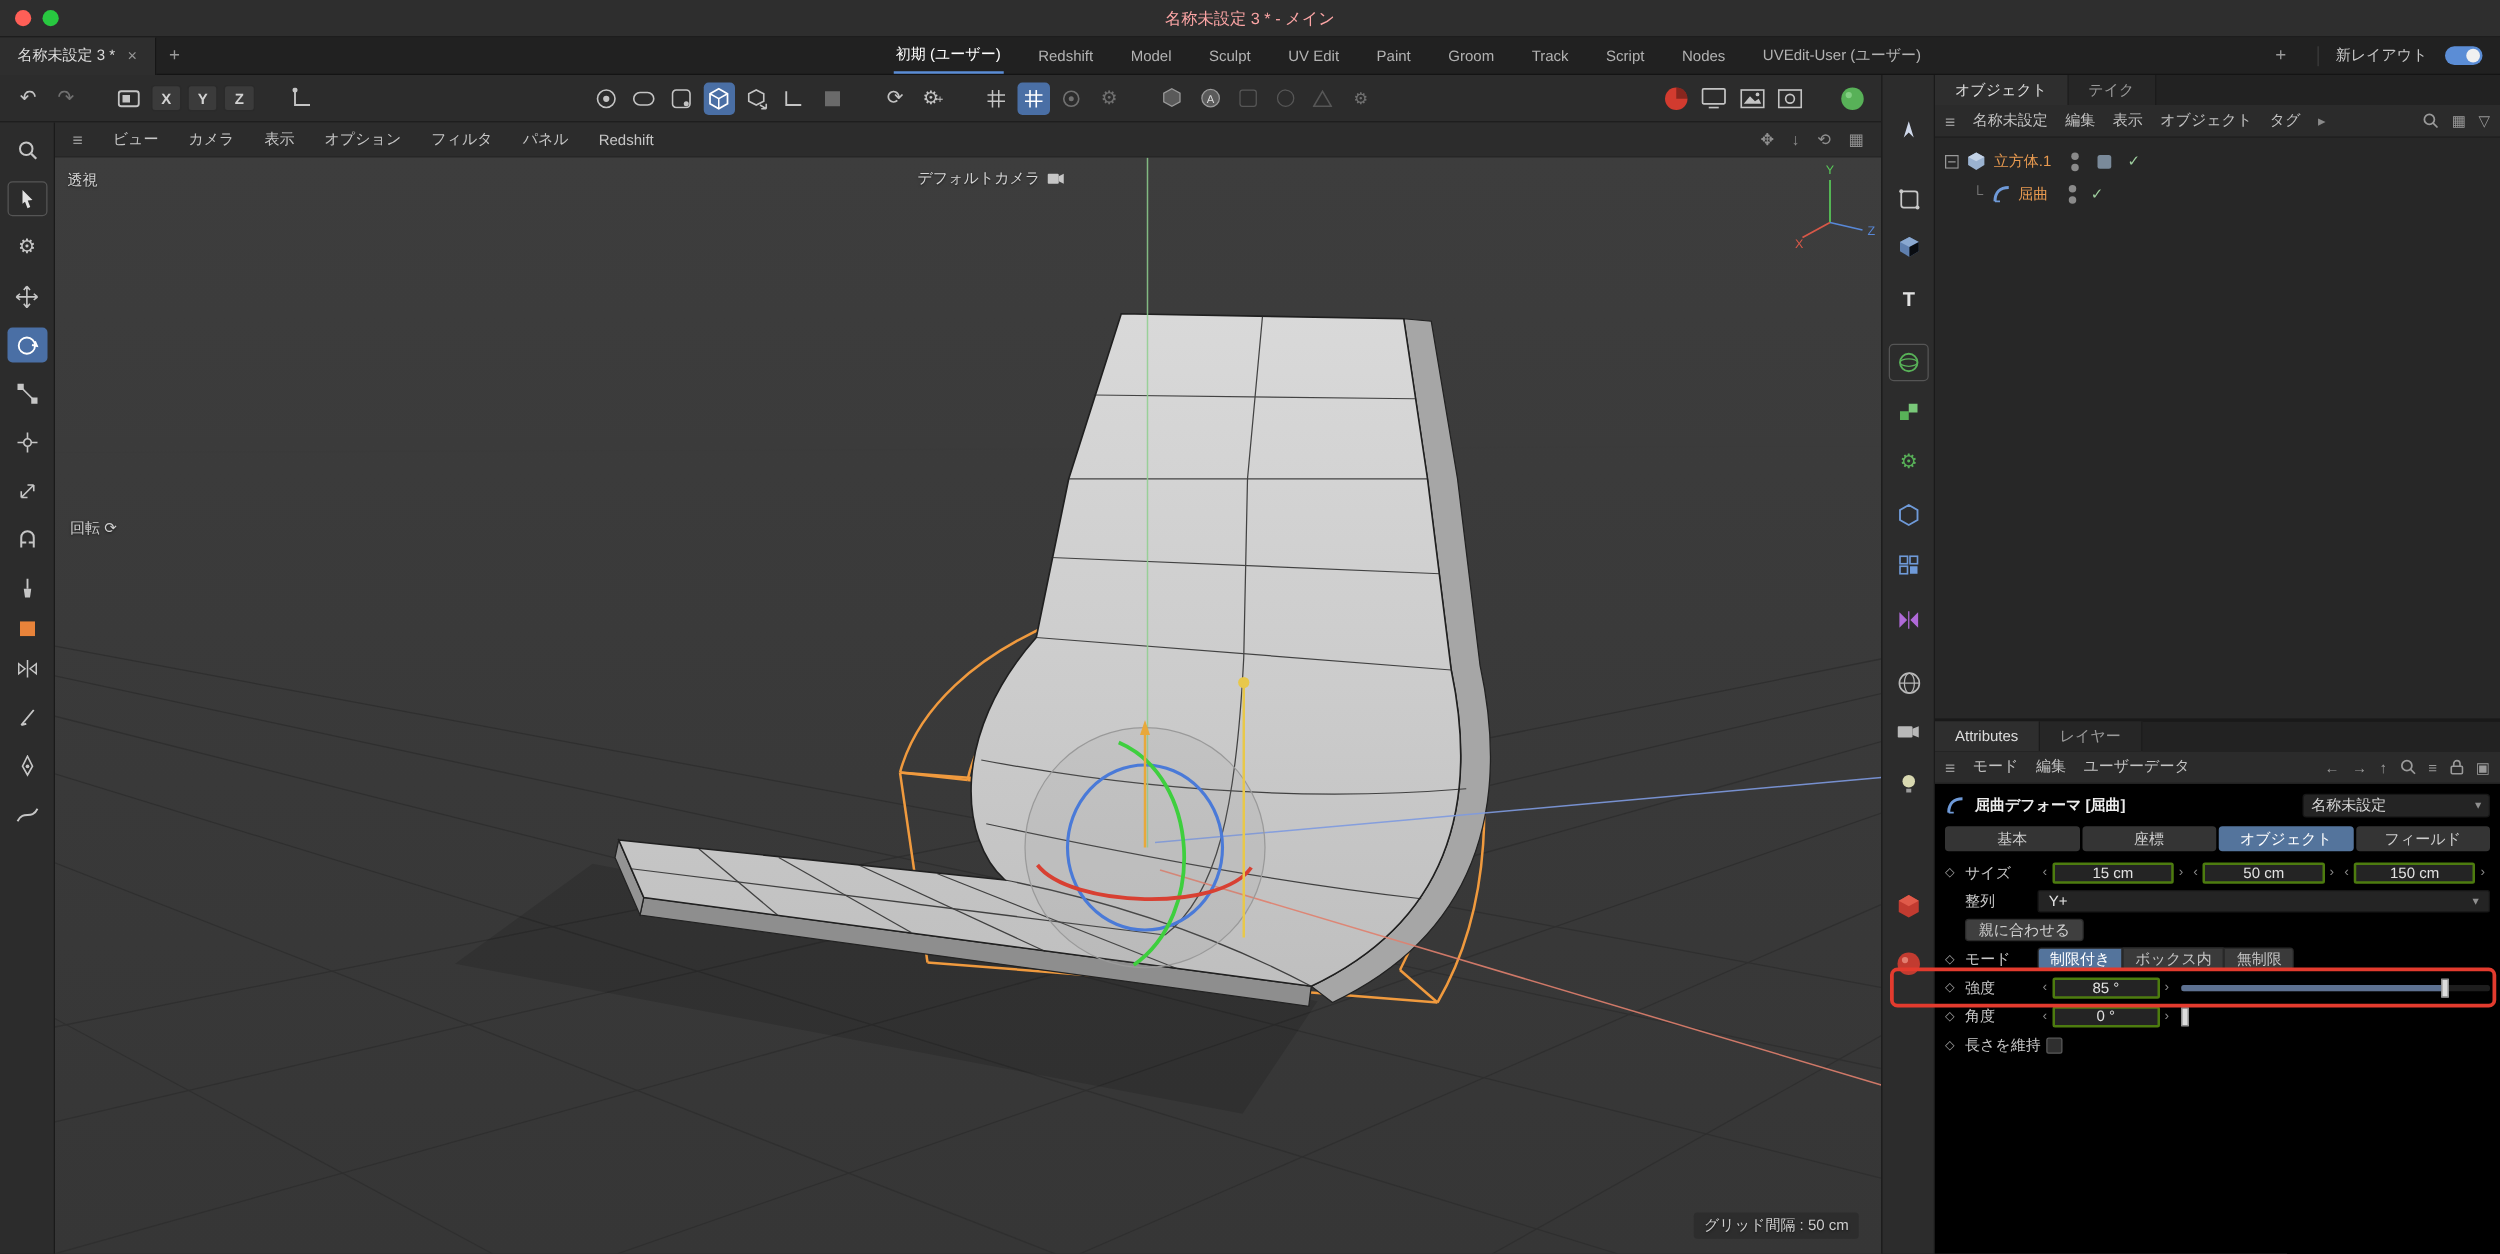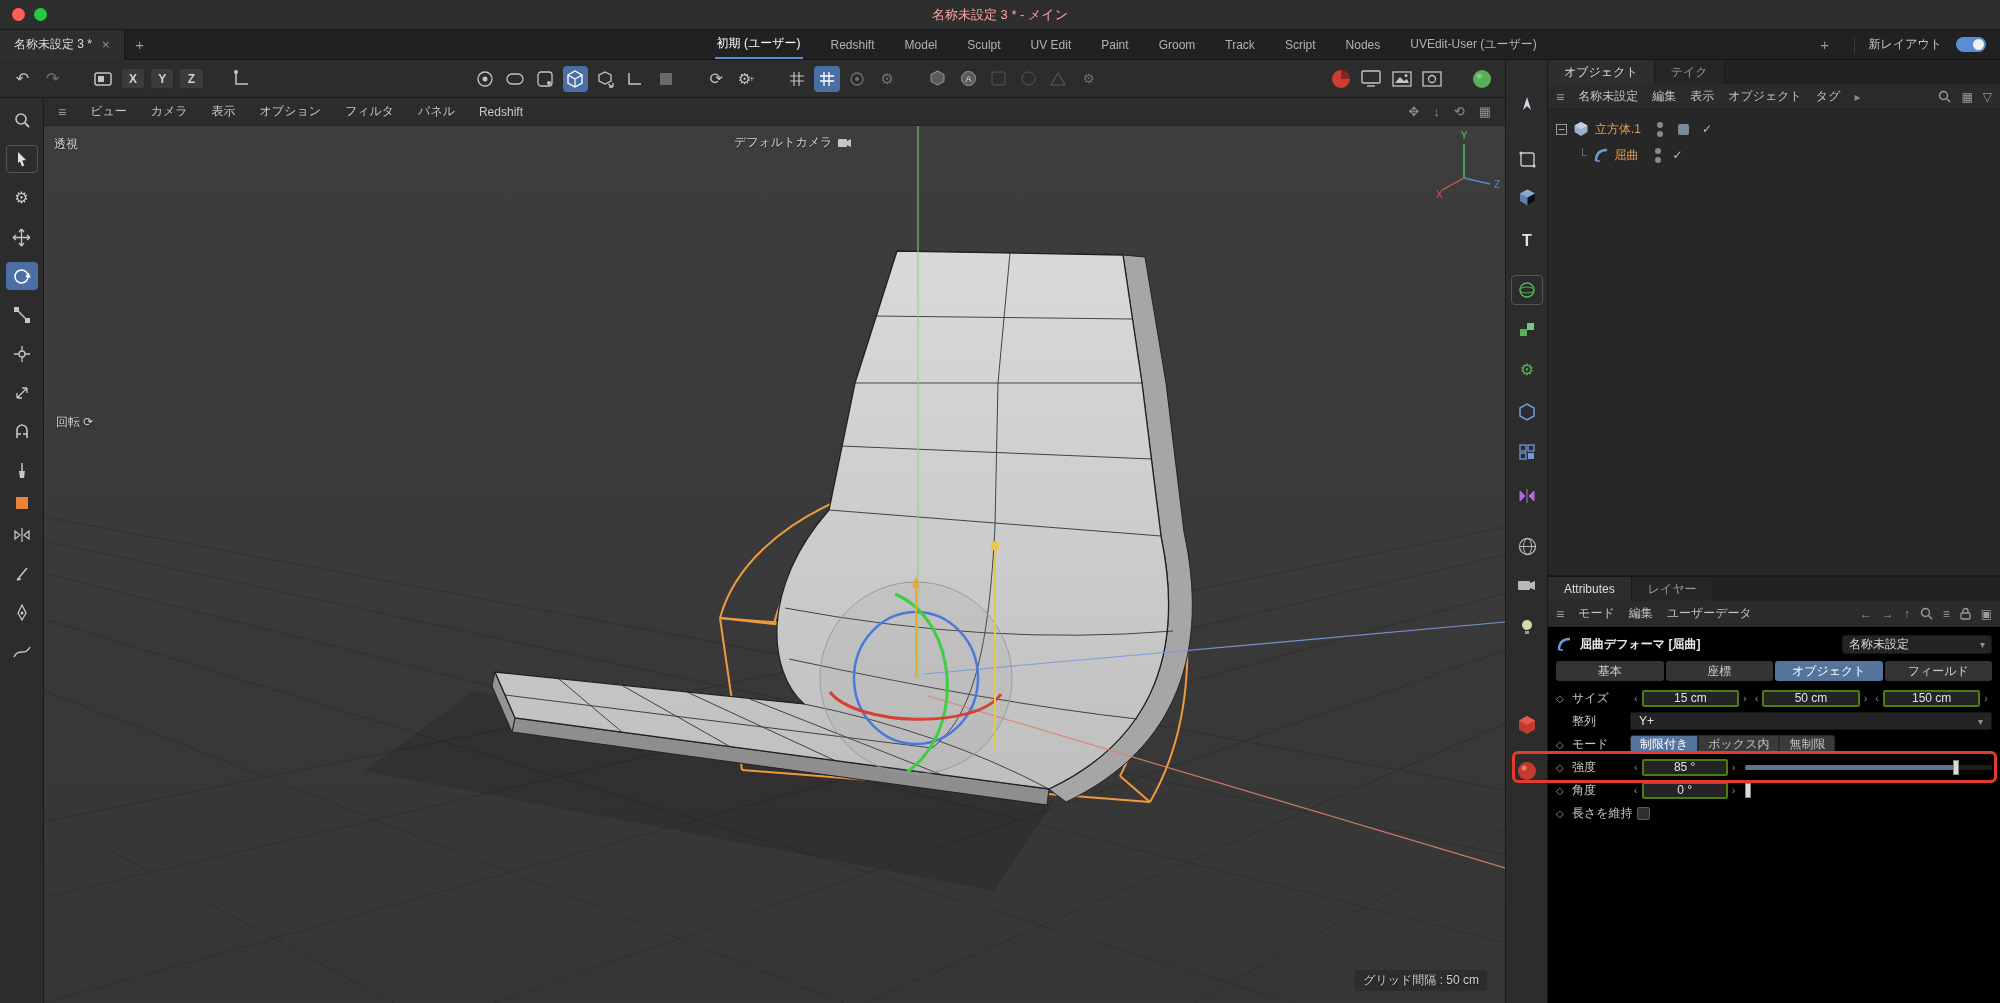--- a/index.html
+++ b/index.html
@@ -740,20 +740,24 @@
 
         <div class="arow" actable="false">
           <span class="dia"></span>
           <span class="alabel">整列</span>
           <div class="ddfull">
             <span>Y+</span>
             <span class="arrow">▾</span>
           </div>
         </div>
 
+        <div class="arow">
+          <span class="dia"></span>
+          <div class="btn">親に合わせる</div>
+        </div>
 
         <div class="arow">
           <span class="dia">◇</span>
           <span class="alabel">モード</span>
           <div class="segbtn active" style="border-radius:3px 0 0 3px">制限付き</div>
           <div class="segbtn">ボックス内</div>
           <div class="segbtn" style="border-radius:0 3px 3px 0">無制限</div>
         </div>
 
         <div class="arow">

